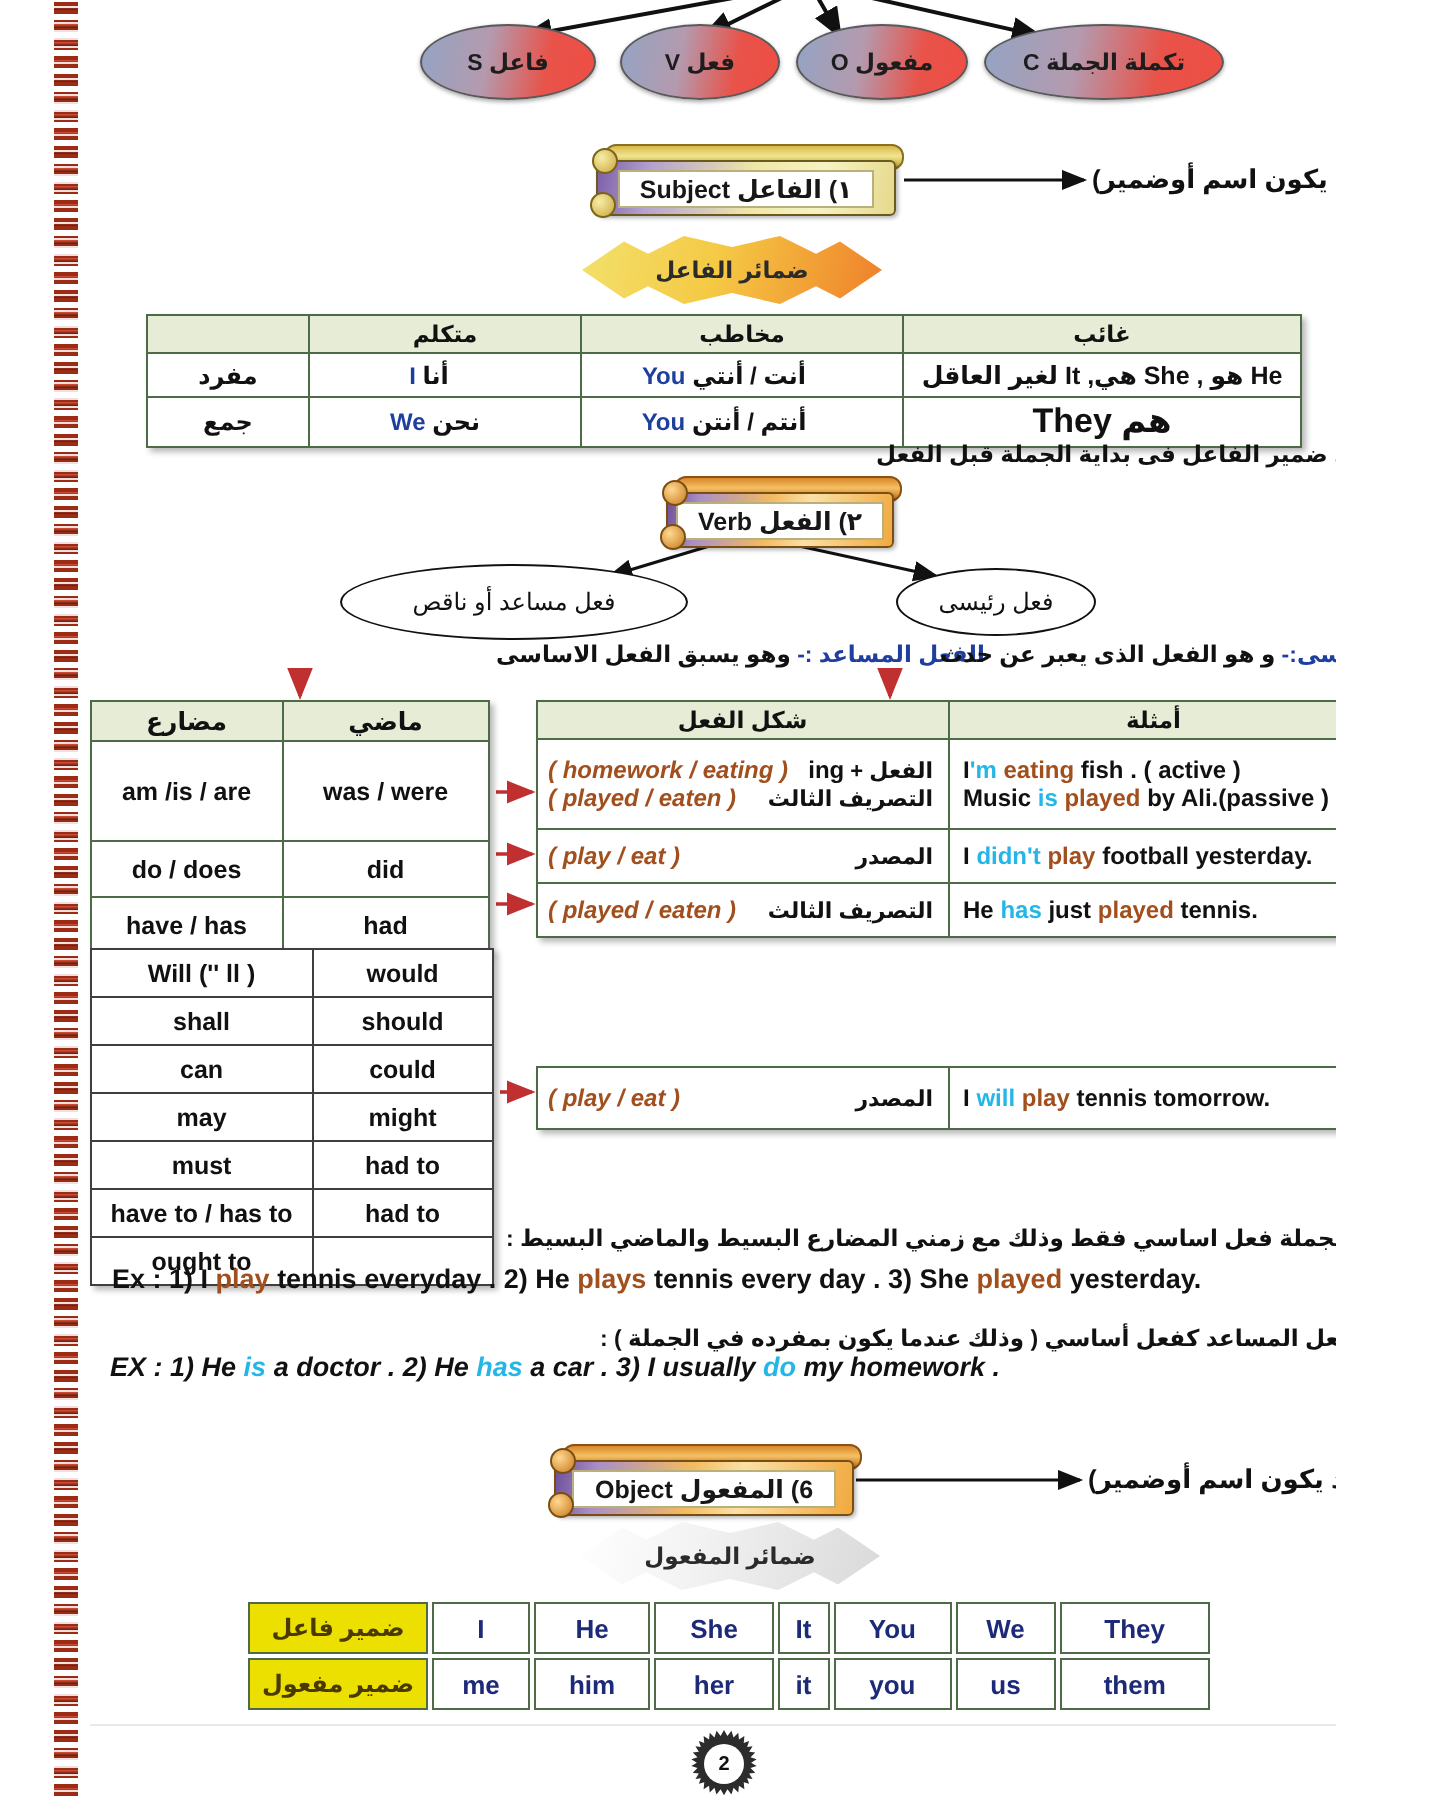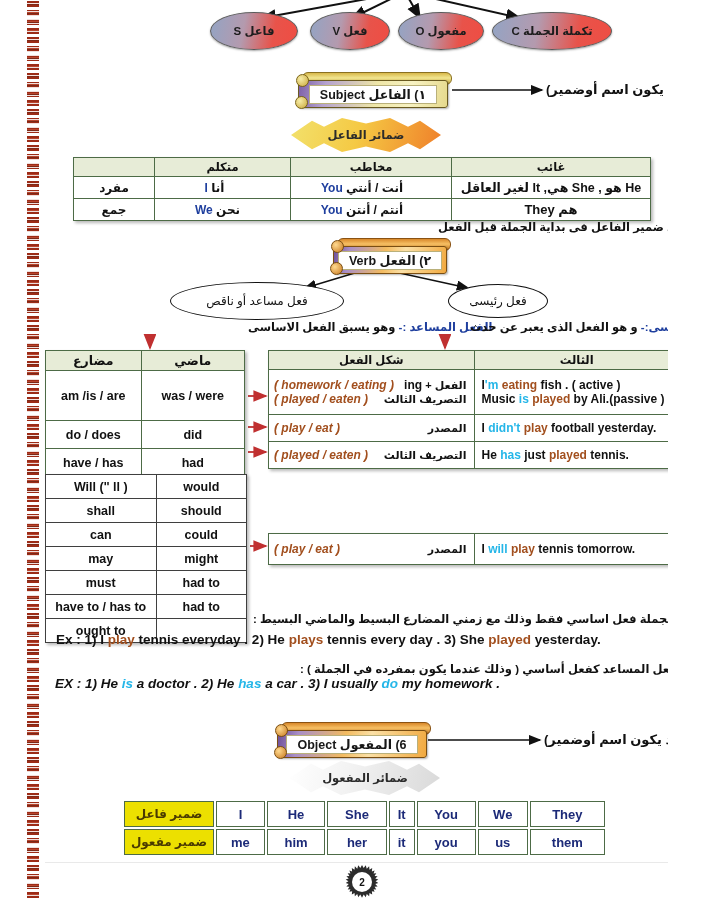--- a/index.html
+++ b/index.html
@@ -266,21 +266,21 @@
       <tr>
         <td class="cell-ar">جمع</td>
         <td class="center">
           <span class="en-blue">We</span>
           <span class="cell-ar" style="margin-right:10px;">نحن</span>
         </td>
         <td class="center">
           <span class="en-blue">You</span>
           <span class="cell-ar" style="margin-right:18px;">أنتم / أنتن</span>
         </td>
-        <td class="center en-blue rtl" style="font-size:13px;">هم They</td>
+        <td class="center en-blue rtl" style="font-size:17px;">هم They</td>
       </tr>
     </tbody>
       </table>
   </div>
 
   <div class="txt txt-ar" style="left:438px;top:220px;font-size:11.5px;">و يأتى ضمير الفاعل فى بداية الجملة قبل الفعل</div>
 
   <div class="banner" style="left:333px;top:238px;width:112px;">
     <div class="roll orange"></div>
     <div class="body orange">
@@ -323,21 +323,21 @@
       </tr>
     </tbody>
       </table>
   </div>
 
   <div id="tbl-form" class="tbl-shadow">
     <table class="g" style="width:100%;">
       <tbody>
           <tr>
         <th style="width:50%;">شكل الفعل</th>
-        <th>الثالث</th>
+        <th>أمثلة</th>
       </tr>
 
       <tr class="tall">
         <td class="rtl" style="text-align:right;padding-right:7px;">
           <div>
             <span class="vform" style="float:left;">( homework / eating )</span>
             <span class="ar-sm">الفعل + </span><span style="font-weight:bold;">ing</span>
           </div>
           <div>
             <span class="vform" style="float:left;">( played / eaten )</span>

